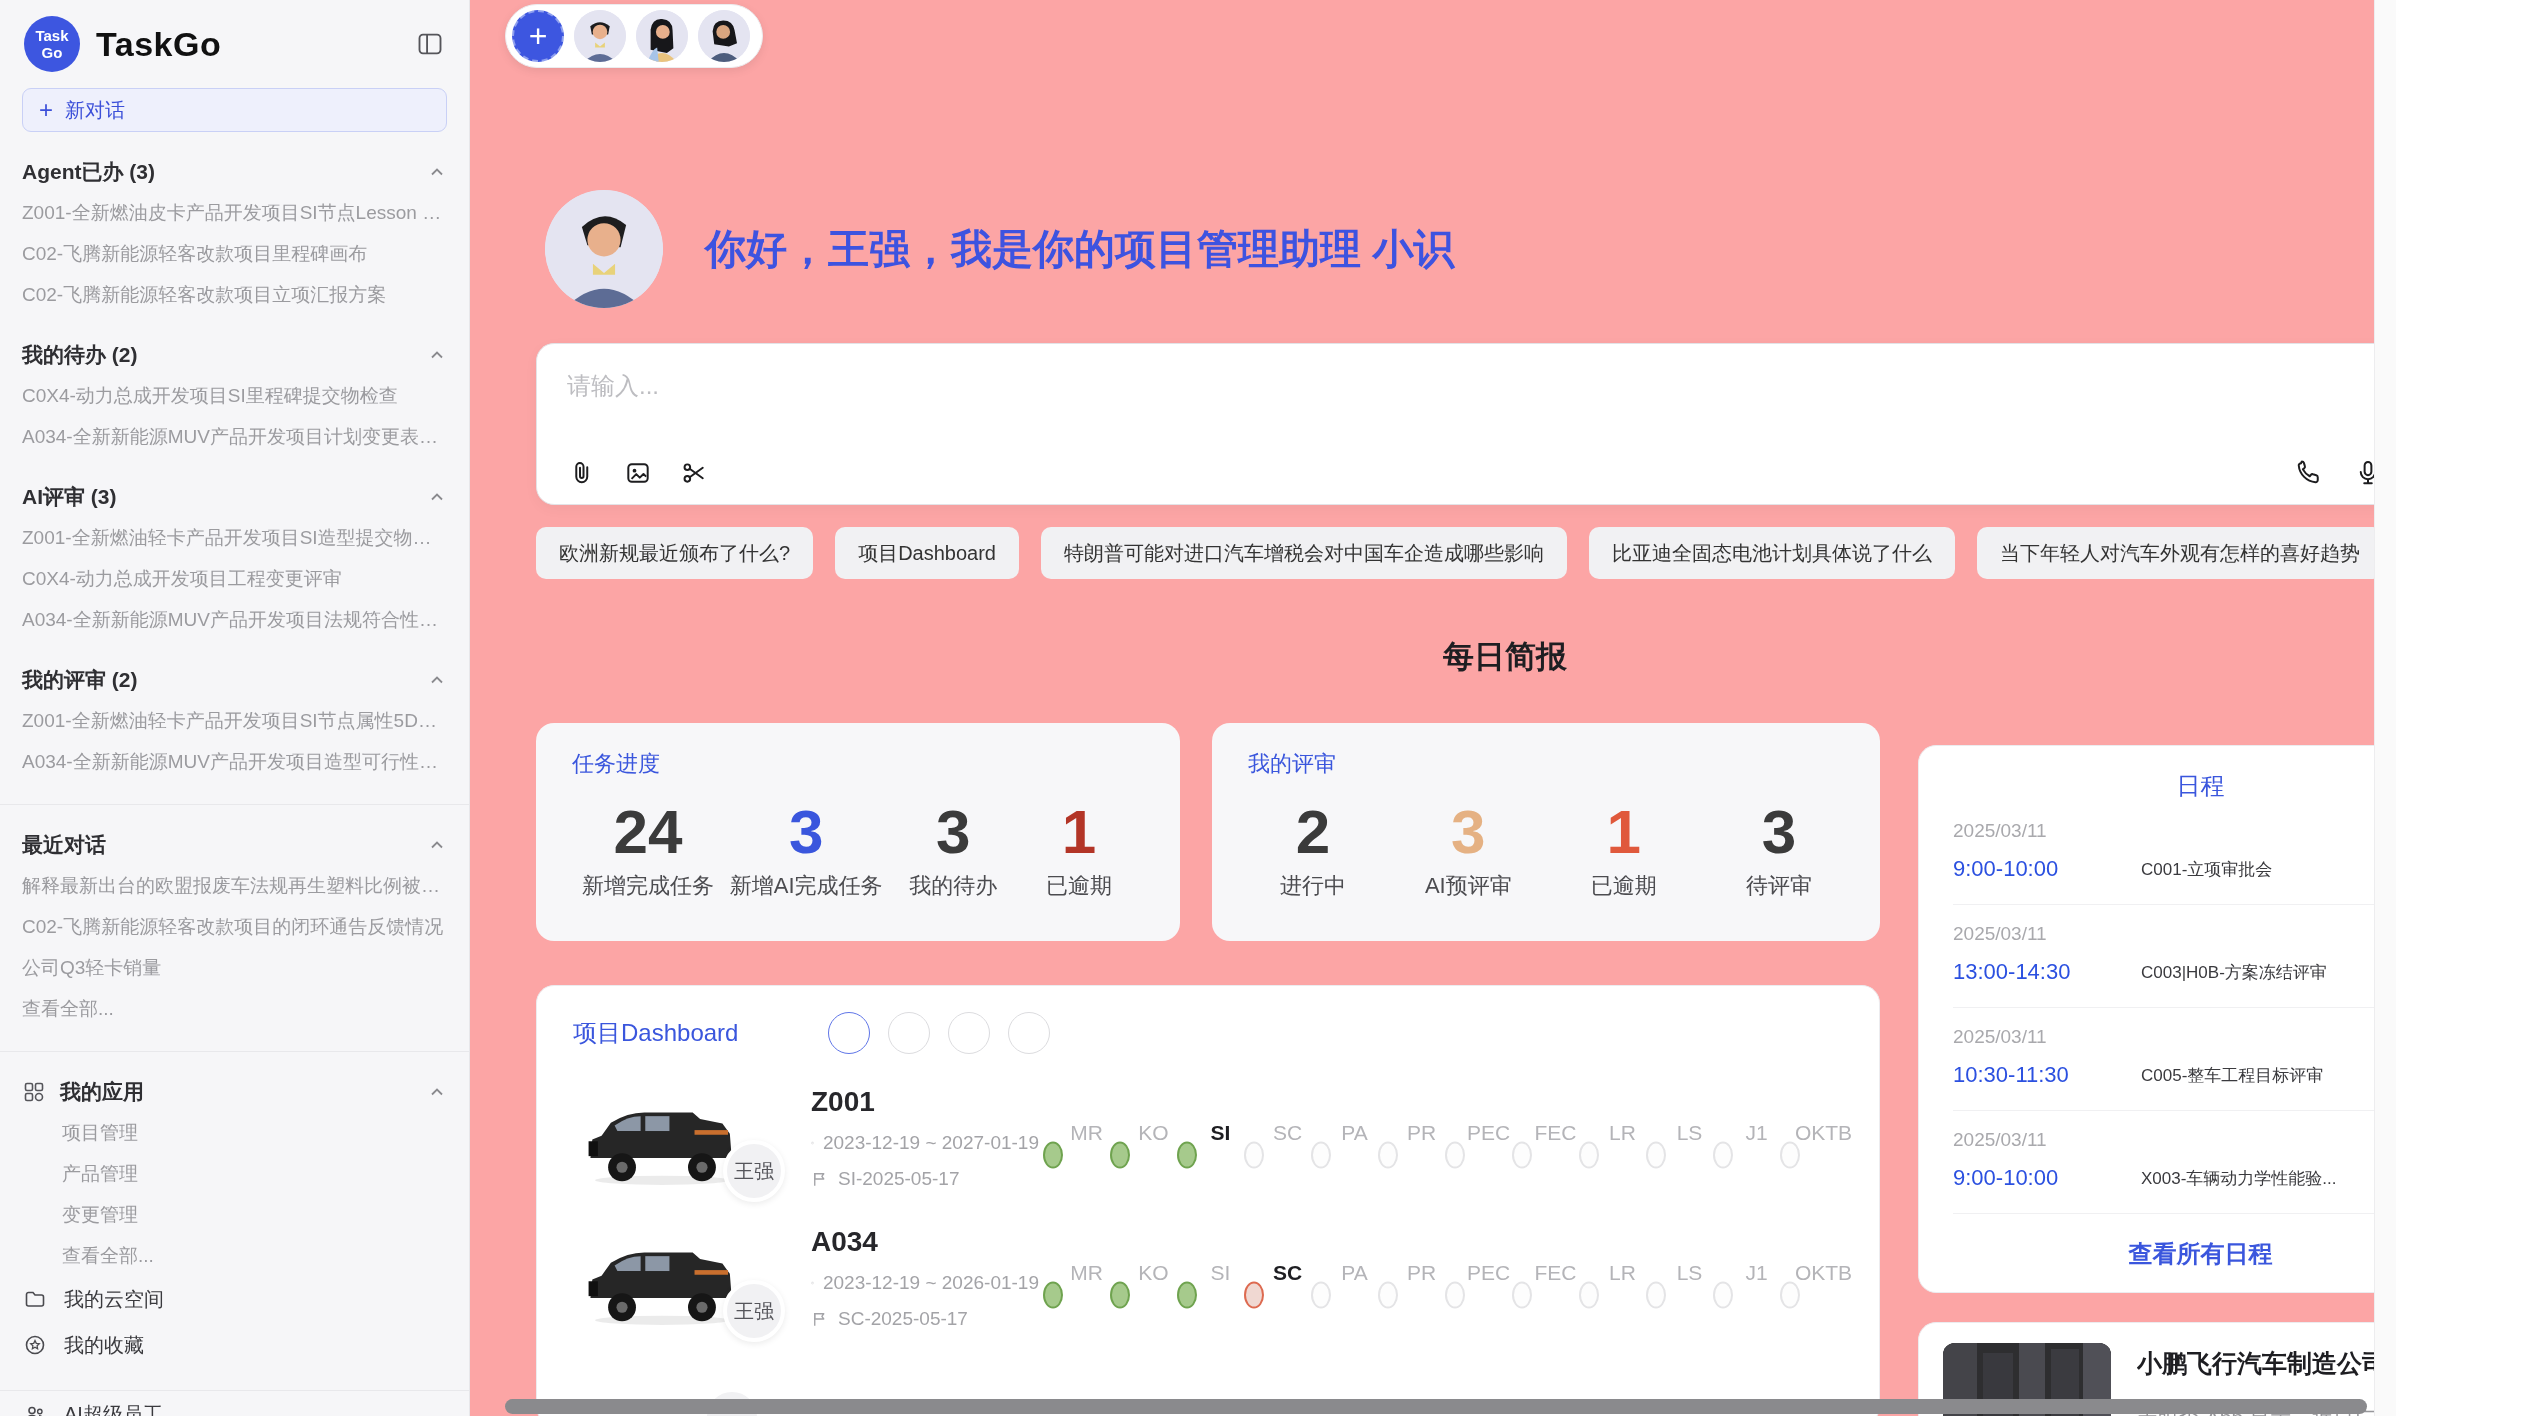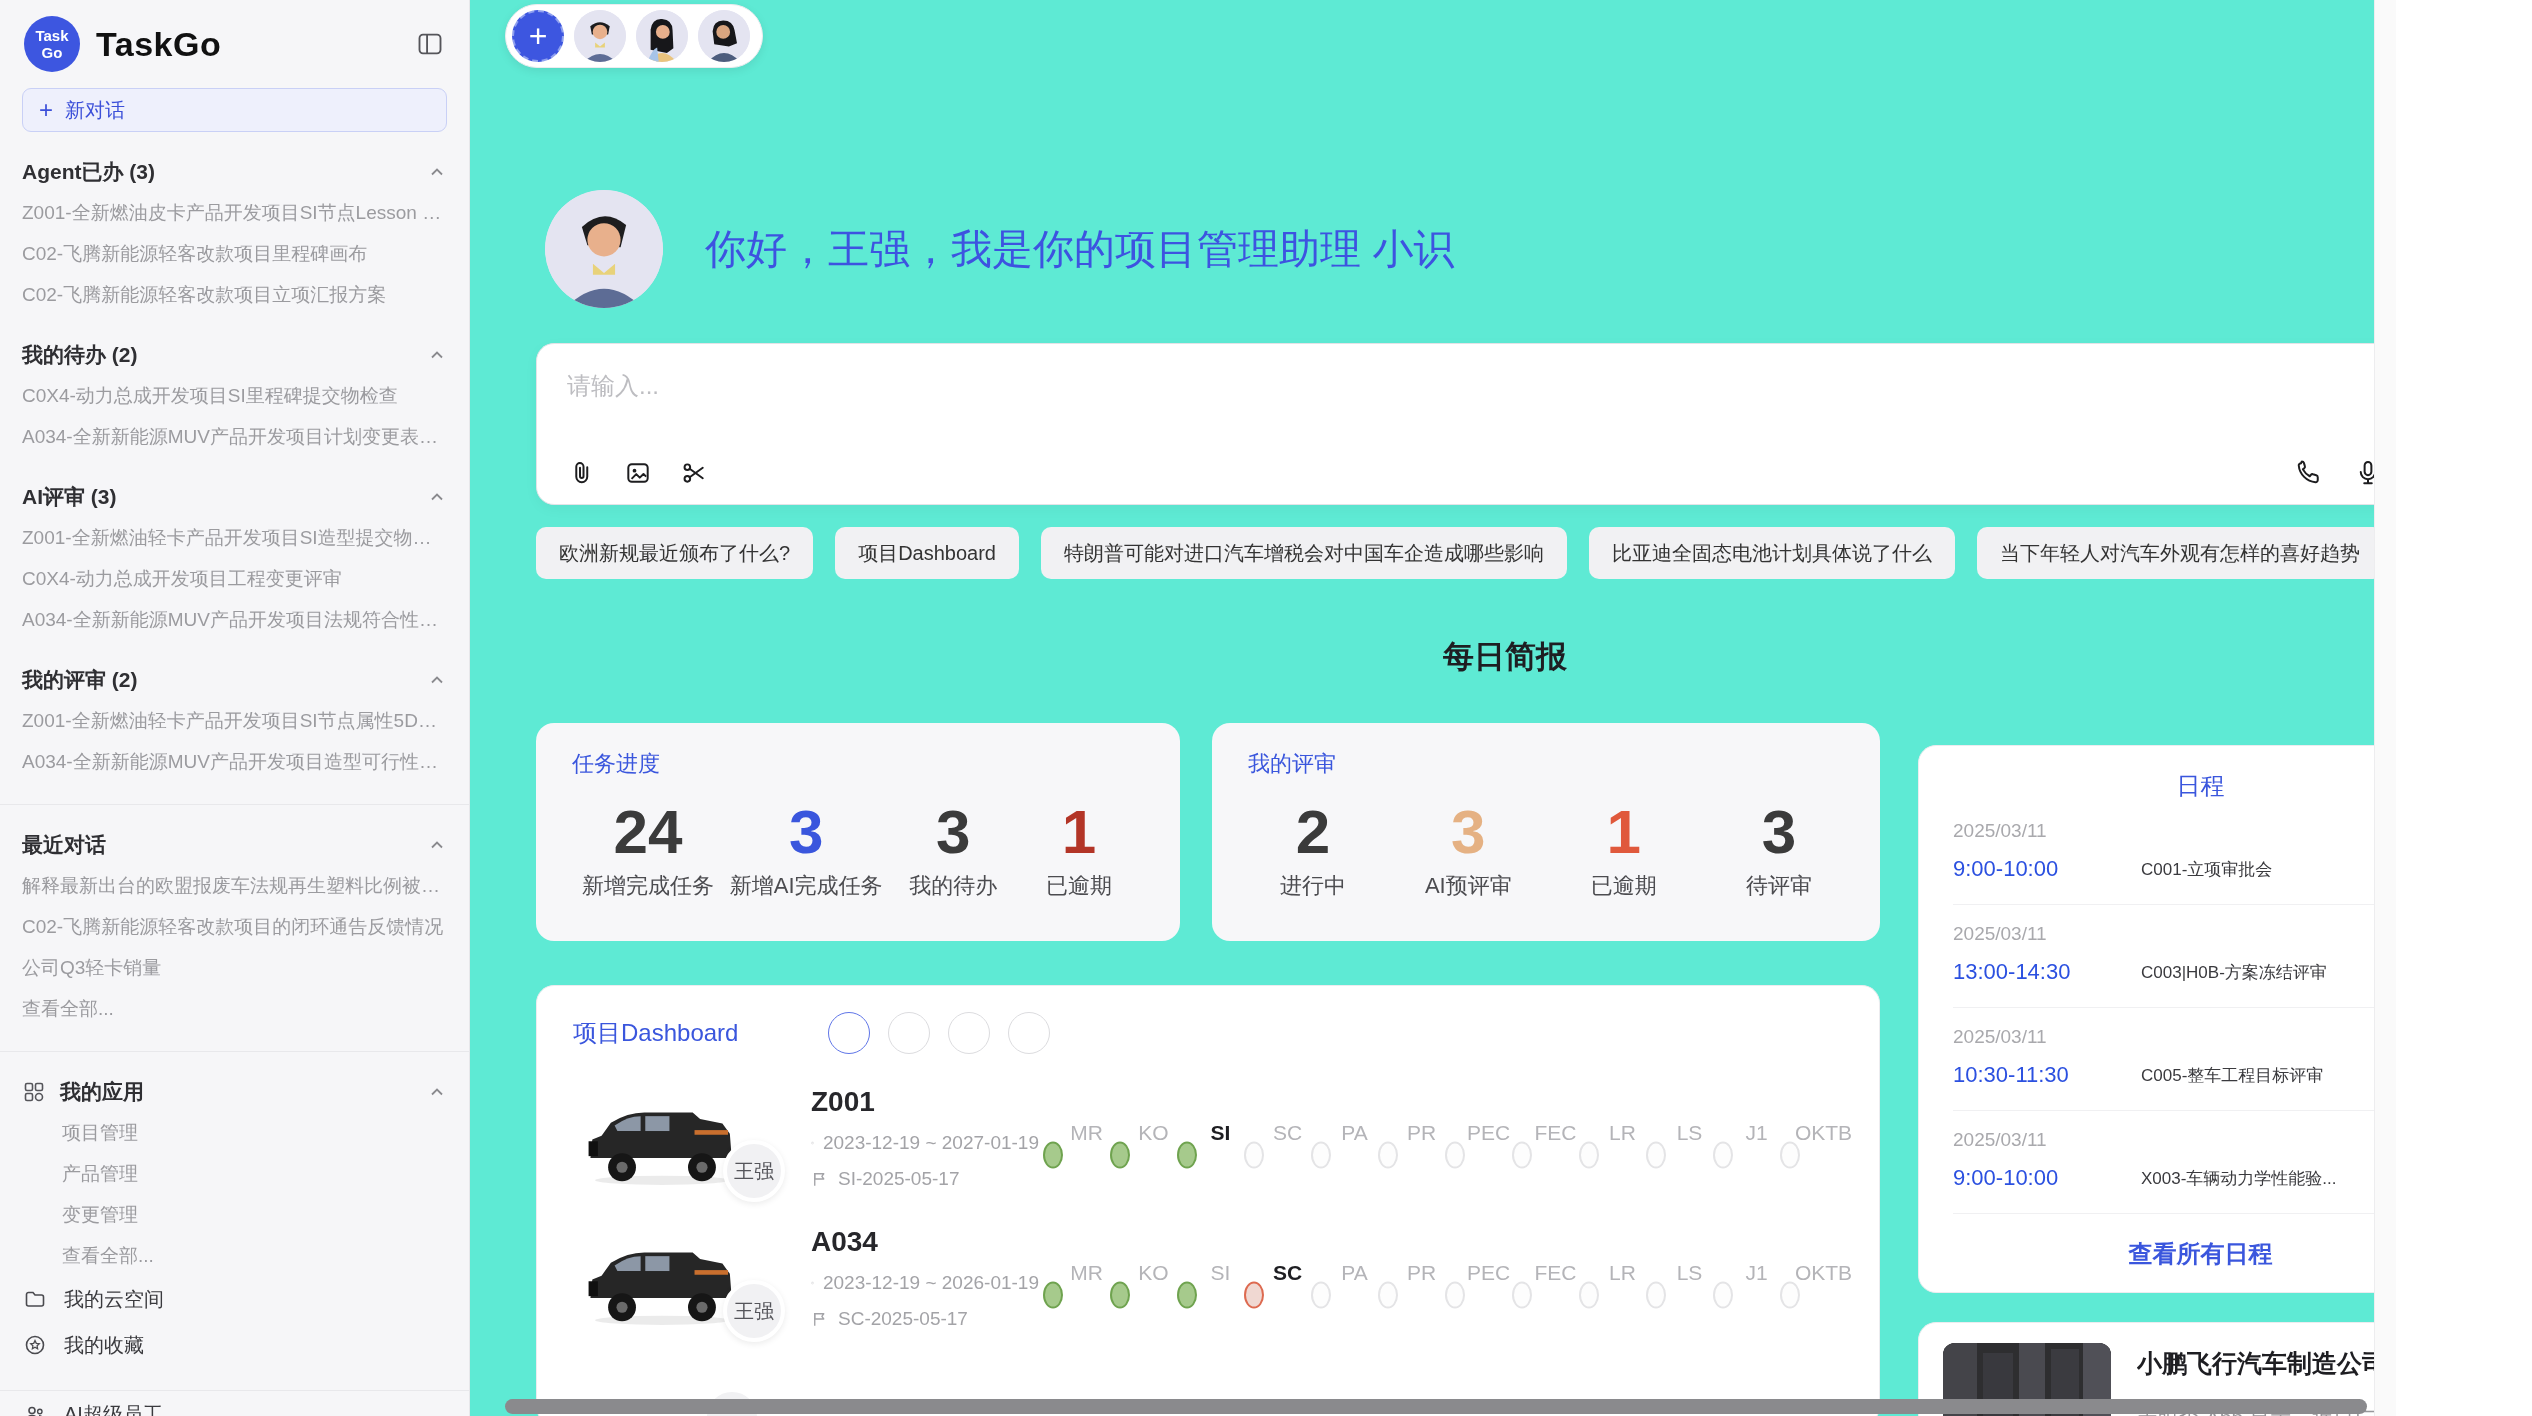--- a/index.html
+++ b/index.html
@@ -1,17 +1,17 @@
 <!DOCTYPE html>
 <html><head>
 <meta charset="utf-8">
 <style>
   * { margin:0; padding:0; box-sizing:border-box; }
   html,body { width:2532px; height:1416px; font-family:"Liberation Sans","DejaVu Sans",sans-serif; background:#fff; }
-  #app { position:relative; width:2396px; height:1416px; overflow:hidden; background:#5eead4; }
+  #app { position:relative; width:2396px; height:1416px; overflow:hidden; background:#fca5a5; }
 
   
   #sidebar { position:absolute; left:0; top:0; width:470px; height:1416px; background:#f6f6f8; border-right:1px solid #e7e7ea; padding:0 22px; overflow:hidden; }
   .logo-row { display:flex; align-items:center; padding:16px 2px 10px; }
   .logo-circle { width:56px; height:56px; border-radius:50%; background:#3d56e0; color:#fff; display:flex; flex-direction:column; align-items:center; justify-content:center; font-size:15px; font-weight:700; line-height:17px; flex:none; }
   .logo-title { font-size:34px; font-weight:800; color:#111; margin-left:16px; flex:1; letter-spacing:0.5px; }
   .collapse-btn { width:30px; height:30px; display:flex; align-items:center; justify-content:center; cursor:pointer; }
   .new-chat-btn { height:44px; margin:6px 0 16px; background:#eef0fc; border:1px solid #c9d0f6; border-radius:9px; display:flex; align-items:center; padding:0 16px; color:#3c50d9; font-size:20px; cursor:pointer; }
   .new-chat-btn .plus { font-size:24px; margin-right:12px; font-weight:400; }
   .side-section-header { display:flex; align-items:center; justify-content:space-between; margin-top:20px; height:40px; }
@@ -27,21 +27,21 @@
   
   .avatar-pill { position:absolute; left:505px; top:4px; height:64px; background:#fff; border:1px solid #ececef; border-radius:34px; box-shadow:0 3px 10px rgba(0,0,0,.08); display:flex; align-items:center; padding:0 12px 0 6px; gap:10px; }
   .pill-add { width:52px; height:52px; border-radius:50%; background:#3d56e0; border:2px dashed #8fa0ef; color:#fff; font-size:32px; display:flex; align-items:center; justify-content:center; cursor:pointer; }
   .pill-avatar { width:52px; height:52px; border-radius:50%; overflow:hidden; background:#e4e4f1; cursor:pointer; flex:none; }
   .bell-btn { position:absolute; left:2416px; top:18px; width:32px; height:32px; cursor:pointer; }
   .user-avatar { position:absolute; left:2460px; top:6px; width:54px; height:54px; border-radius:50%; background:#e8a23c; color:#fff; font-size:20px; display:flex; align-items:center; justify-content:center; cursor:pointer; }
 
   
   .greeting { position:absolute; left:545px; top:190px; display:flex; align-items:center; }
   .greet-avatar { width:118px; height:118px; border-radius:50%; overflow:hidden; background:#e4e4f1; flex:none; }
-  .greet-text { margin-left:42px; font-size:41px; font-weight:400; color:#3d53e0; }
+  .greet-text { margin-left:42px; font-size:41px; font-weight:700; color:#3d53e0; }
 
   
   .composer { position:absolute; left:536px; top:343px; width:1938px; height:162px; background:#fff; border:1px solid #e3e3e7; border-radius:18px; box-shadow:0 4px 14px rgba(0,0,0,.04); padding:26px 30px 18px; }
   .composer-placeholder { font-size:24px; color:#bdbdc1; }
   .composer-tools { position:absolute; left:30px; bottom:16px; display:flex; gap:26px; }
   .composer-actions { position:absolute; right:30px; bottom:16px; display:flex; gap:30px; align-items:center; }
   .tool-ic { width:30px; height:30px; cursor:pointer; display:flex; align-items:center; justify-content:center; }
 
   
   .chips-row { position:absolute; left:536px; top:527px; width:1940px; display:flex; gap:22px; }

